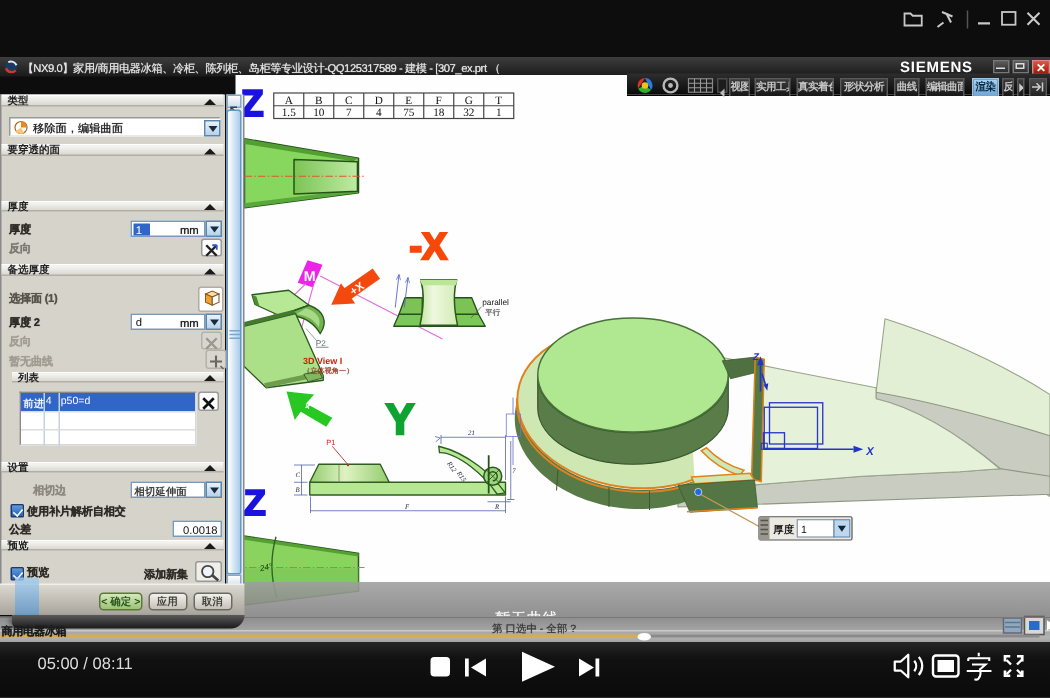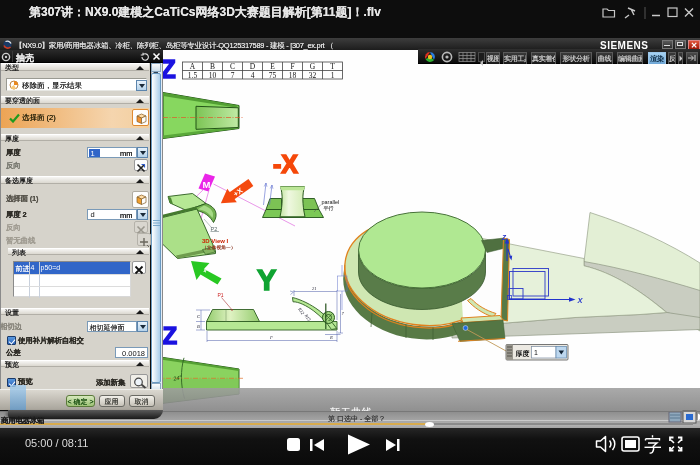--- a/index.html
+++ b/index.html
@@ -17,21 +17,20 @@
 .inputbox{height:11.5px;background:#fff;border:1px solid #7a9ab8}
 .cubebtn{position:absolute;width:17px;height:17px;background:#fdfdfd;border-radius:2px;padding:0.5px 1.5px}
 .iconbtn{position:absolute;width:14.5px;height:12.5px;background:#fdfdfd;border:1px solid #999;border-radius:2px;padding:0 0.5px}
 .chk{position:absolute;width:9px;height:9px;background:linear-gradient(#5a9ae0,#2a62b8);border:1px solid #1a3a6a;border-radius:1px}
 .chk::after{content:"";position:absolute;left:2px;top:1px;width:3px;height:5px;border-right:1.6px solid #fff;border-bottom:1.6px solid #fff;transform:rotate(40deg)}
 .btn{position:absolute;top:345px;height:12px;background:linear-gradient(#f2f0ea,#c6c2b8);border:1px solid #6a6a64;border-radius:3px;font-size:7px;color:#3a3a34;text-align:center;line-height:11px}
 </style></head>
 <body>
 <div id="stage">
 
-<div class="abs cjk" style="left:29px;top:4px;font-size:12px;color:#e6e6e6;font-weight:bold">第307讲：NX9.0建模之CaTiCs网络3D大赛题目解析[第11题]！.flv</div>
 <svg class="abs" style="left:595px;top:4px" width="102" height="18" viewBox="0 0 102 18">
  <g stroke="#c8c8c8" stroke-width="1.2" fill="none">
   <path d="M8,5 l4,0 1.5,1.5 6,0 0,6.5 -11.5,0 z"></path>
   <path d="M34,11 l-4,3 M36,5 l3,6 M33,4 l7,3" stroke-width="1.4"></path>
   <path d="M50,3 l0,12" stroke="#555" stroke-width="1"></path>
   <path d="M57,11.5 l8,0" stroke-width="1.5"></path>
   <rect x="73" y="4" width="9" height="8.5"></rect>
   <path d="M90,4.5 l8,8 M98,4.5 l-8,8" stroke-width="1.4"></path>
  </g>
 </svg>
@@ -335,59 +334,34 @@
   <rect x="18" y="4" width="7" height="6" fill="#2a6ad0"></rect>
   <path d="M30,3.5 l5.5,3.5 -5.5,3.5 z" fill="#fff"></path>
 </svg>
 
 <div class="abs" style="left:0;top:411px;width:700px;height:1px;background:#787878"></div>
 <div class="abs" style="left:0;top:422.8px;width:427px;height:2px;background:#d8ab4d"></div>
 <div class="abs" style="left:427px;top:423.2px;width:266px;height:1.6px;background:#8a8a8a"></div>
 <div class="abs" style="left:424.5px;top:421.8px;width:9px;height:5px;background:#fdfdfd;border-radius:50%"></div>
 
 <div id="dlg" class="abs" style="left:0;top:50px;width:163px;height:369px">
-<div class="abs" style="left:0;top:0;width:163px;height:13px;background:linear-gradient(#2a2a2a,#0c0c0c);border-bottom:1px solid #000">
-  <svg class="abs" style="left:1px;top:1.5px" width="10" height="10" viewBox="0 0 10 10">
-          <circle cx="5" cy="5" r="3.6" fill="none" stroke="#cfcfcf" stroke-width="1.4"></circle>
-          <circle cx="5" cy="5" r="1.2" fill="#cfcfcf"></circle>
-        </svg>
-  <div class="abs" style="left:12px;top:1px;width:1px;height:11px;background:#3a3a3a"></div>
-  <div class="abs cjk" style="left:16px;top:2px;font-size:9px;color:#ececec;font-weight:bold">抽壳</div>
-  <svg class="abs" style="left:139px;top:1.5px" width="22" height="10" viewBox="0 0 22 10">
-   <path d="M3,5 a3.2,3.2 0 1 0 1,-2.3 M4,0.8 l0,2.2 -2.2,0" fill="none" stroke="#ddd" stroke-width="1.1"></path>
-   <path d="M14.5,1.5 l6,6 M20.5,1.5 l-6,6" stroke="#fff" stroke-width="1.5"></path>
-  </svg>
-</div>
 <div id="dbody" class="abs" style="left:0;top:13px;width:150px;height:346px;background:#d6d3cb;border-left:1px solid #8a8a8a"></div>
 <div class="abs" style="left:161.5px;top:13px;width:1.5px;height:346px;background:#8a8a8a"></div>
 
 <div class="hd" style="top:13px">类型</div>
 <div class="abs inset" style="left:6px;top:28px;width:141px;height:12.5px">
   <svg class="abs" style="left:2px;top:1px" width="10" height="10" viewBox="0 0 10 10">
           <circle cx="5" cy="5" r="4" fill="#fff" stroke="#b06818" stroke-width="0.8"></circle>
           <path d="M5,5 L5,1 A4,4 0 0 1 9,5 Z" fill="#e88820"></path>
           <path d="M5,5 L1.5,7.5 A4,4 0 0 0 7,8.6 Z" fill="#f8c878"></path>
         </svg>
-  <div class="abs cjk" style="left:15px;top:1.5px;font-size:7.5px;color:#222">移除面，显示结果</div>
+  <div class="abs cjk" style="left:15px;top:1.5px;font-size:7.5px;color:#222">移除面，编辑曲面</div>
   <div class="spin" style="left:128.5px;top:0.5px">▼</div>
 </div>
 <div class="hd" style="top:46px">要穿透的面</div>
-<div class="abs" style="left:1px;top:57.5px;width:148px;height:20.5px;background:linear-gradient(90deg,#eca455,#f5d5ae 75%,#f2cf9f)">
-  <svg class="abs" style="left:8px;top:5px" width="11" height="10" viewBox="0 0 11 10">
-          <path d="M1,5.5 L4,8.5 L10,1.5" fill="none" stroke="#1f9a1f" stroke-width="2.2"></path>
-        </svg>
-  <div class="abs cjk" style="left:21px;top:5px;font-size:7.5px;color:#26220a">选择面 (2)</div>
-  <div class="abs cubebtn" style="left:131px;top:1.5px;border:1.5px solid #e08a30"><svg width="13" height="13" viewBox="0 0 13 13">
-            <g stroke="#835a20" stroke-width="0.7">
-              <path d="M2,4 L6.5,2 L11,4 L6.5,6 Z" fill="#ffdca8"></path>
-              <path d="M2,4 L6.5,6 L6.5,11.5 L2,9.5 Z" fill="#f09030"></path>
-              <path d="M11,4 L6.5,6 L6.5,11.5 L11,9.5 Z" fill="#fdfdfd"></path>
-            </g>
-          </svg></div>
-</div>
 <div class="hd" style="top:83.5px">厚度</div>
 <div class="abs cjk lbl" style="left:6px;top:98px">厚度</div>
 <div class="abs inputbox" style="left:86.5px;top:96.5px;width:50px">
    <div class="abs" style="left:1px;top:1px;width:11px;height:8.5px;background:#3166c8;color:#fff;font-size:7.5px;padding-left:2px">1</div>
    <div class="abs cjk" style="right:3px;top:1px;font-size:7.5px;color:#222">mm</div>
 </div>
 <div class="spin" style="left:136.5px;top:96.5px">▼</div>
 <div class="abs cjk lbl" style="left:6px;top:111px;color:#7a7a72">反向</div>
 <div class="abs iconbtn" style="left:133.5px;top:108.5px"><svg width="12" height="12" viewBox="0 0 12 12">
           <g stroke="#222" stroke-width="1.6">
@@ -429,21 +403,21 @@
   <div class="abs" style="left:27px;top:2px;font-size:7px;color:#fff">p50=d</div>
   <div class="abs" style="left:15.5px;top:0;width:1px;height:36px;background:#c8d0dc"></div>
   <div class="abs" style="left:25px;top:0;width:1px;height:36px;background:#c8d0dc"></div>
   <div class="abs" style="left:0;top:12px;width:116px;height:1px;background:#dcdcdc"></div>
   <div class="abs" style="left:0;top:24px;width:116px;height:1px;background:#dcdcdc"></div>
 </div>
 <div class="abs iconbtn" style="left:131.5px;top:211px;background:#fdfdfd"><svg width="12" height="12" viewBox="0 0 12 12">
           <path d="M2.5,2.5 L9.5,9.5 M9.5,2.5 L2.5,9.5" stroke="#111" stroke-width="1.8"></path>
         </svg></div>
 <div class="hd" style="top:257.5px">设置</div>
-<div class="abs cjk lbl" style="left:0;top:272px;color:#8a877e">相切边</div>
+<div class="abs cjk lbl" style="left:22px;top:272px;color:#8a877e">相切边</div>
 <div class="abs inputbox" style="left:86.5px;top:270.5px;width:50px">
         <div class="abs cjk" style="left:2px;top:1px;font-size:7px;color:#333">相切延伸面</div>
       </div>
 <div class="spin" style="left:136.5px;top:270.5px">▼</div>
 <div class="chk" style="left:6.5px;top:286px"></div>
 <div class="abs cjk lbl" style="left:18px;top:286px">使用补片解析自相交</div>
 <div class="abs cjk lbl" style="left:6px;top:298px">公差</div>
 <div class="abs inputbox" style="left:114.5px;top:296.5px;width:33.5px">
         <div class="abs" style="right:2px;top:1px;font-size:7.5px;color:#111">0.0018</div>
       </div>

